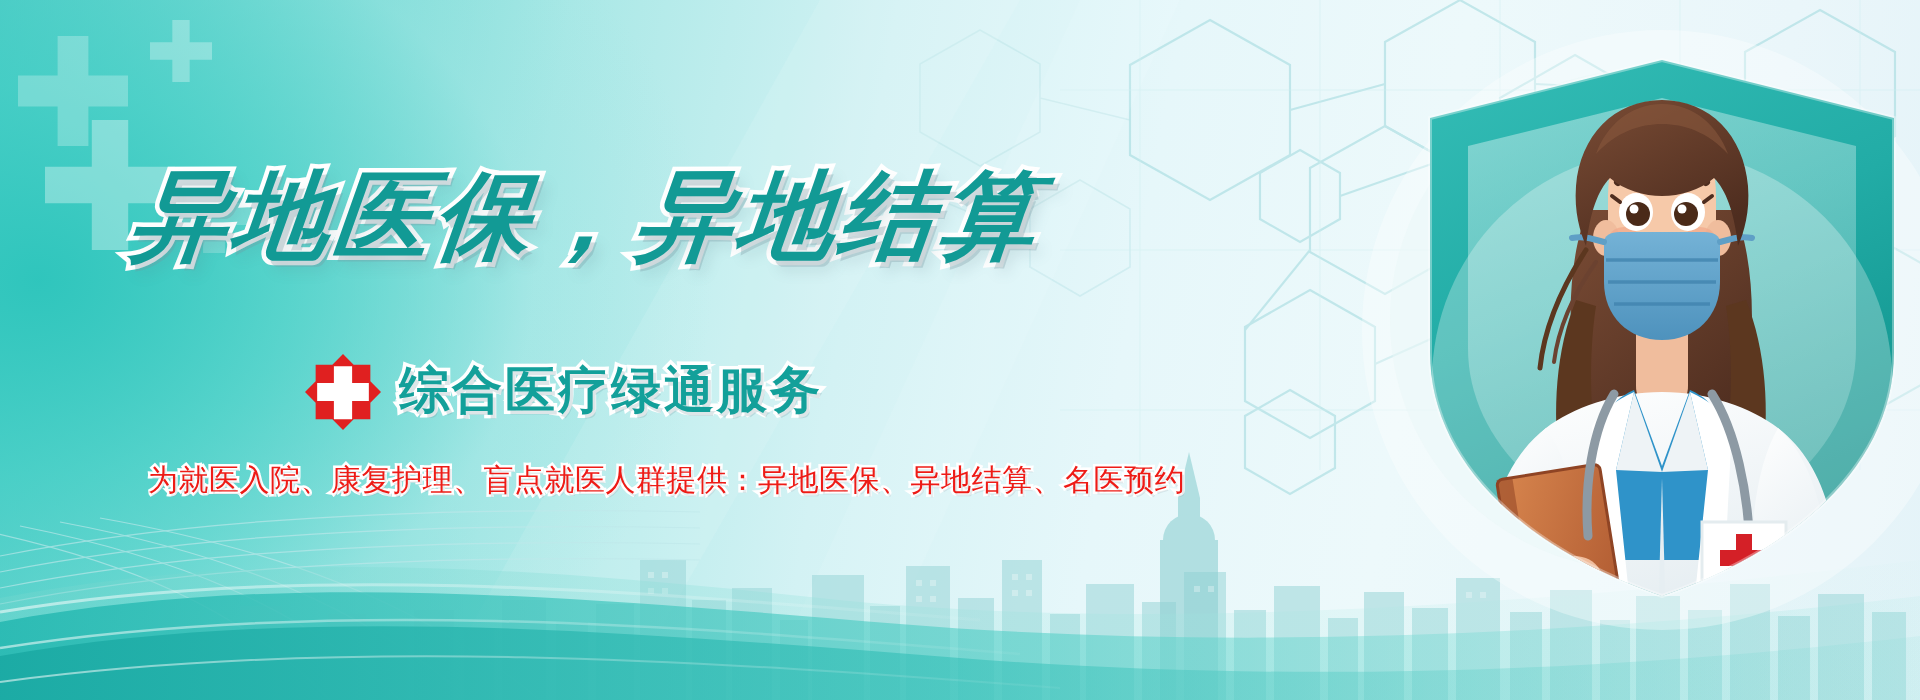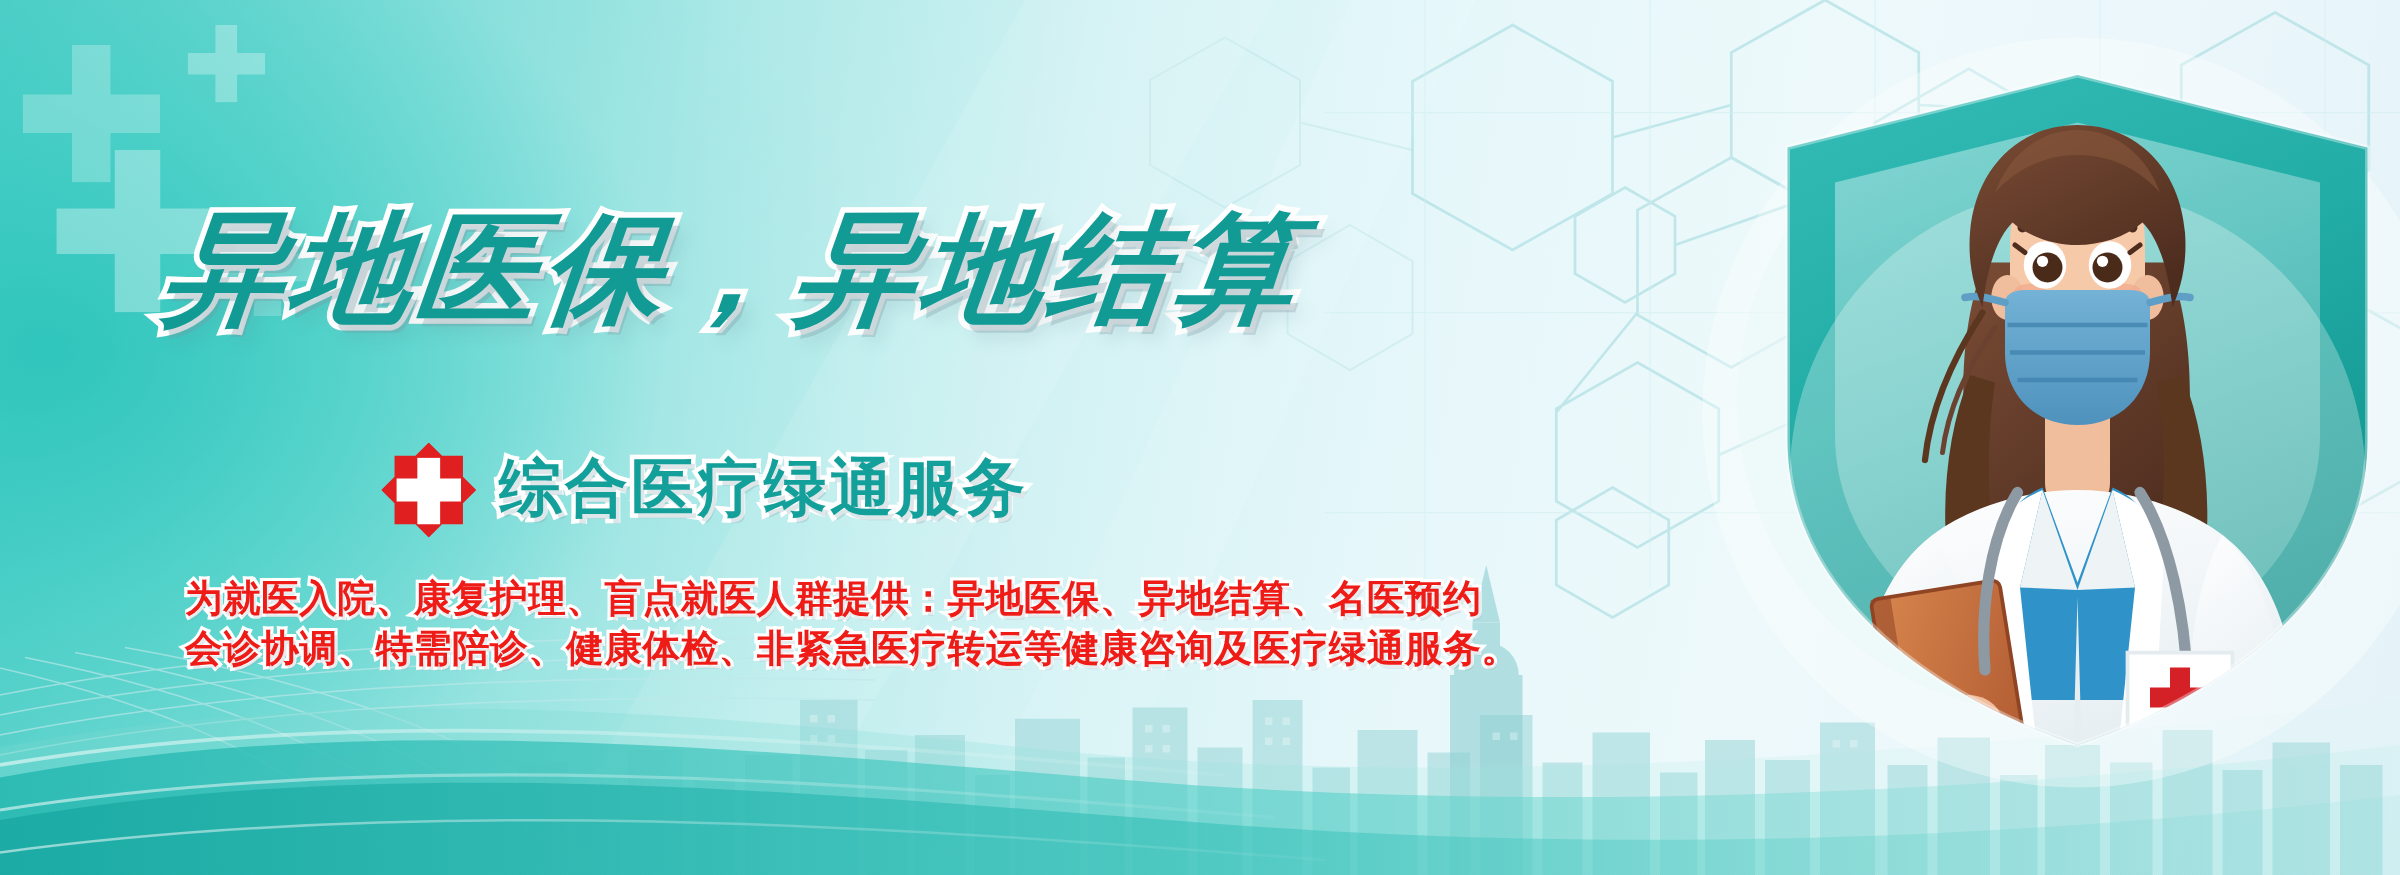--- a/index.html
+++ b/index.html
@@ -90,21 +90,21 @@
     color:#13a09a;
     -webkit-text-stroke:7px #ffffff;
     paint-order:stroke fill;
     text-shadow:3px 4px 0 rgba(120,155,165,0.25);
   }
 
   
   .body-text {
     position:absolute; left:148px; top:460px; width:920px;
     text-align:center;
-    font-size:30px; font-weight:700; line-height:1.32;
+    font-size:30px; font-weight:400; line-height:1.32;
     letter-spacing:0.5px;
     color:#ee1b16;
     -webkit-text-stroke:5px #ffffff;
     paint-order:stroke fill;
     text-shadow:2px 3px 0 rgba(140,165,175,0.22);
     white-space:nowrap;
   }
   .body-text .line { display:block; }
 </style>
 </head>
@@ -461,18 +461,17 @@
       <div class="sub-row">
         <span class="cross-badge">
           <span class="diamond"></span>
           <span class="plus"></span>
         </span>
         <span class="sub-title">综合医疗绿通服务</span>
       </div>
 
       <div class="body-text">
         <span class="line">为就医入院、康复护理、盲点就医人群提供：异地医保、异地结算、名医预约</span>
-        <span class="line">会诊协调、特需陪诊、健康体检、非紧急医疗转运等健康咨询及医疗绿通服务。</span>
       </div>
     </div>
 
   </div>
 </div>
 
 </body></html>

